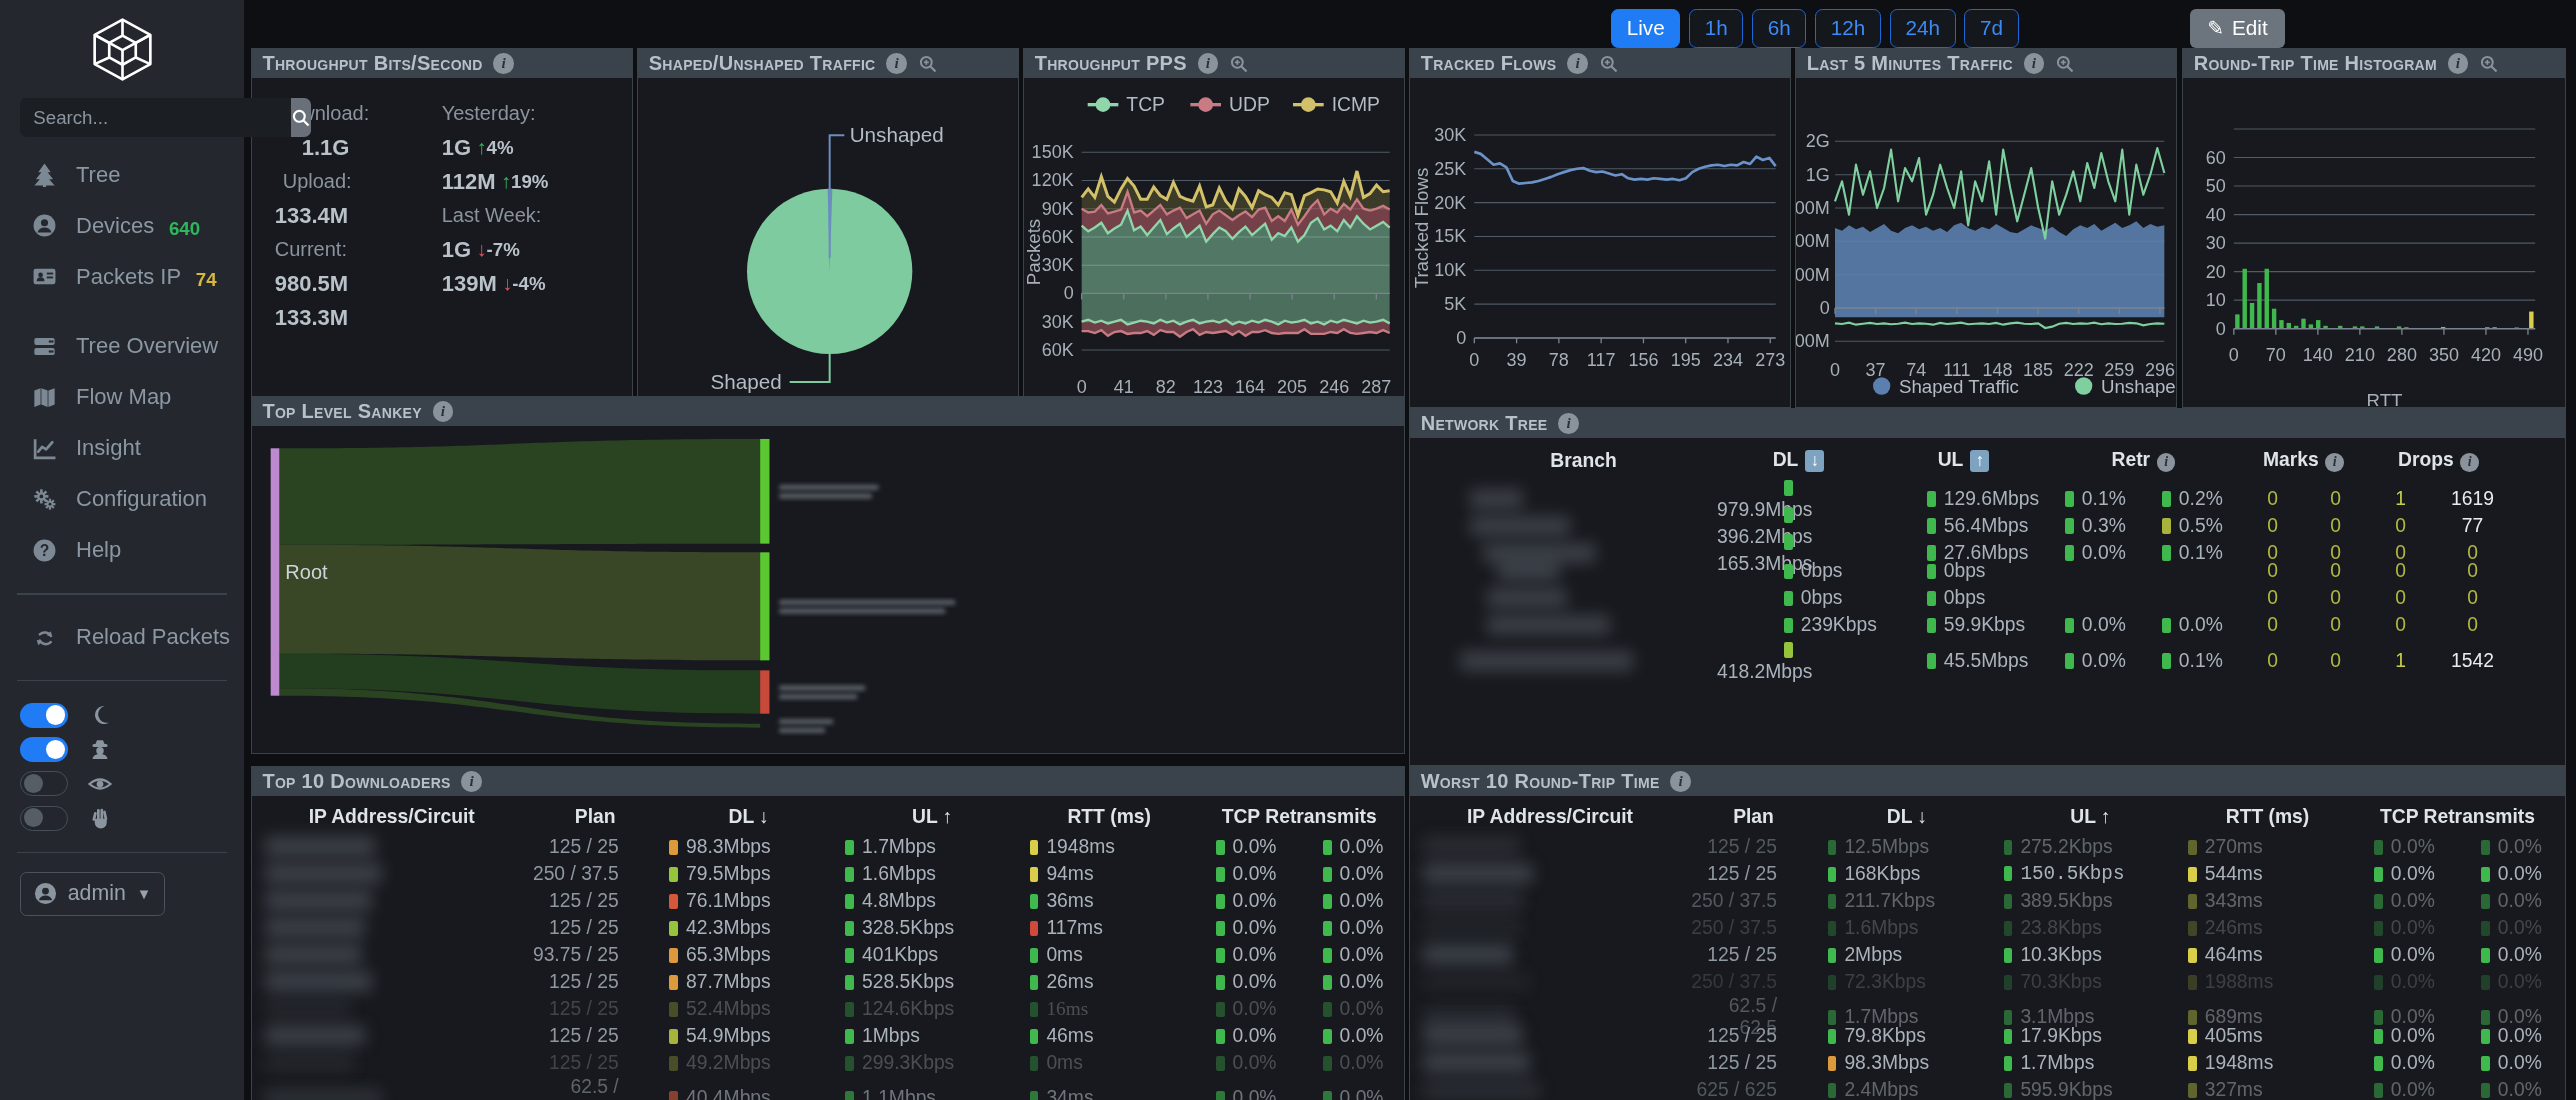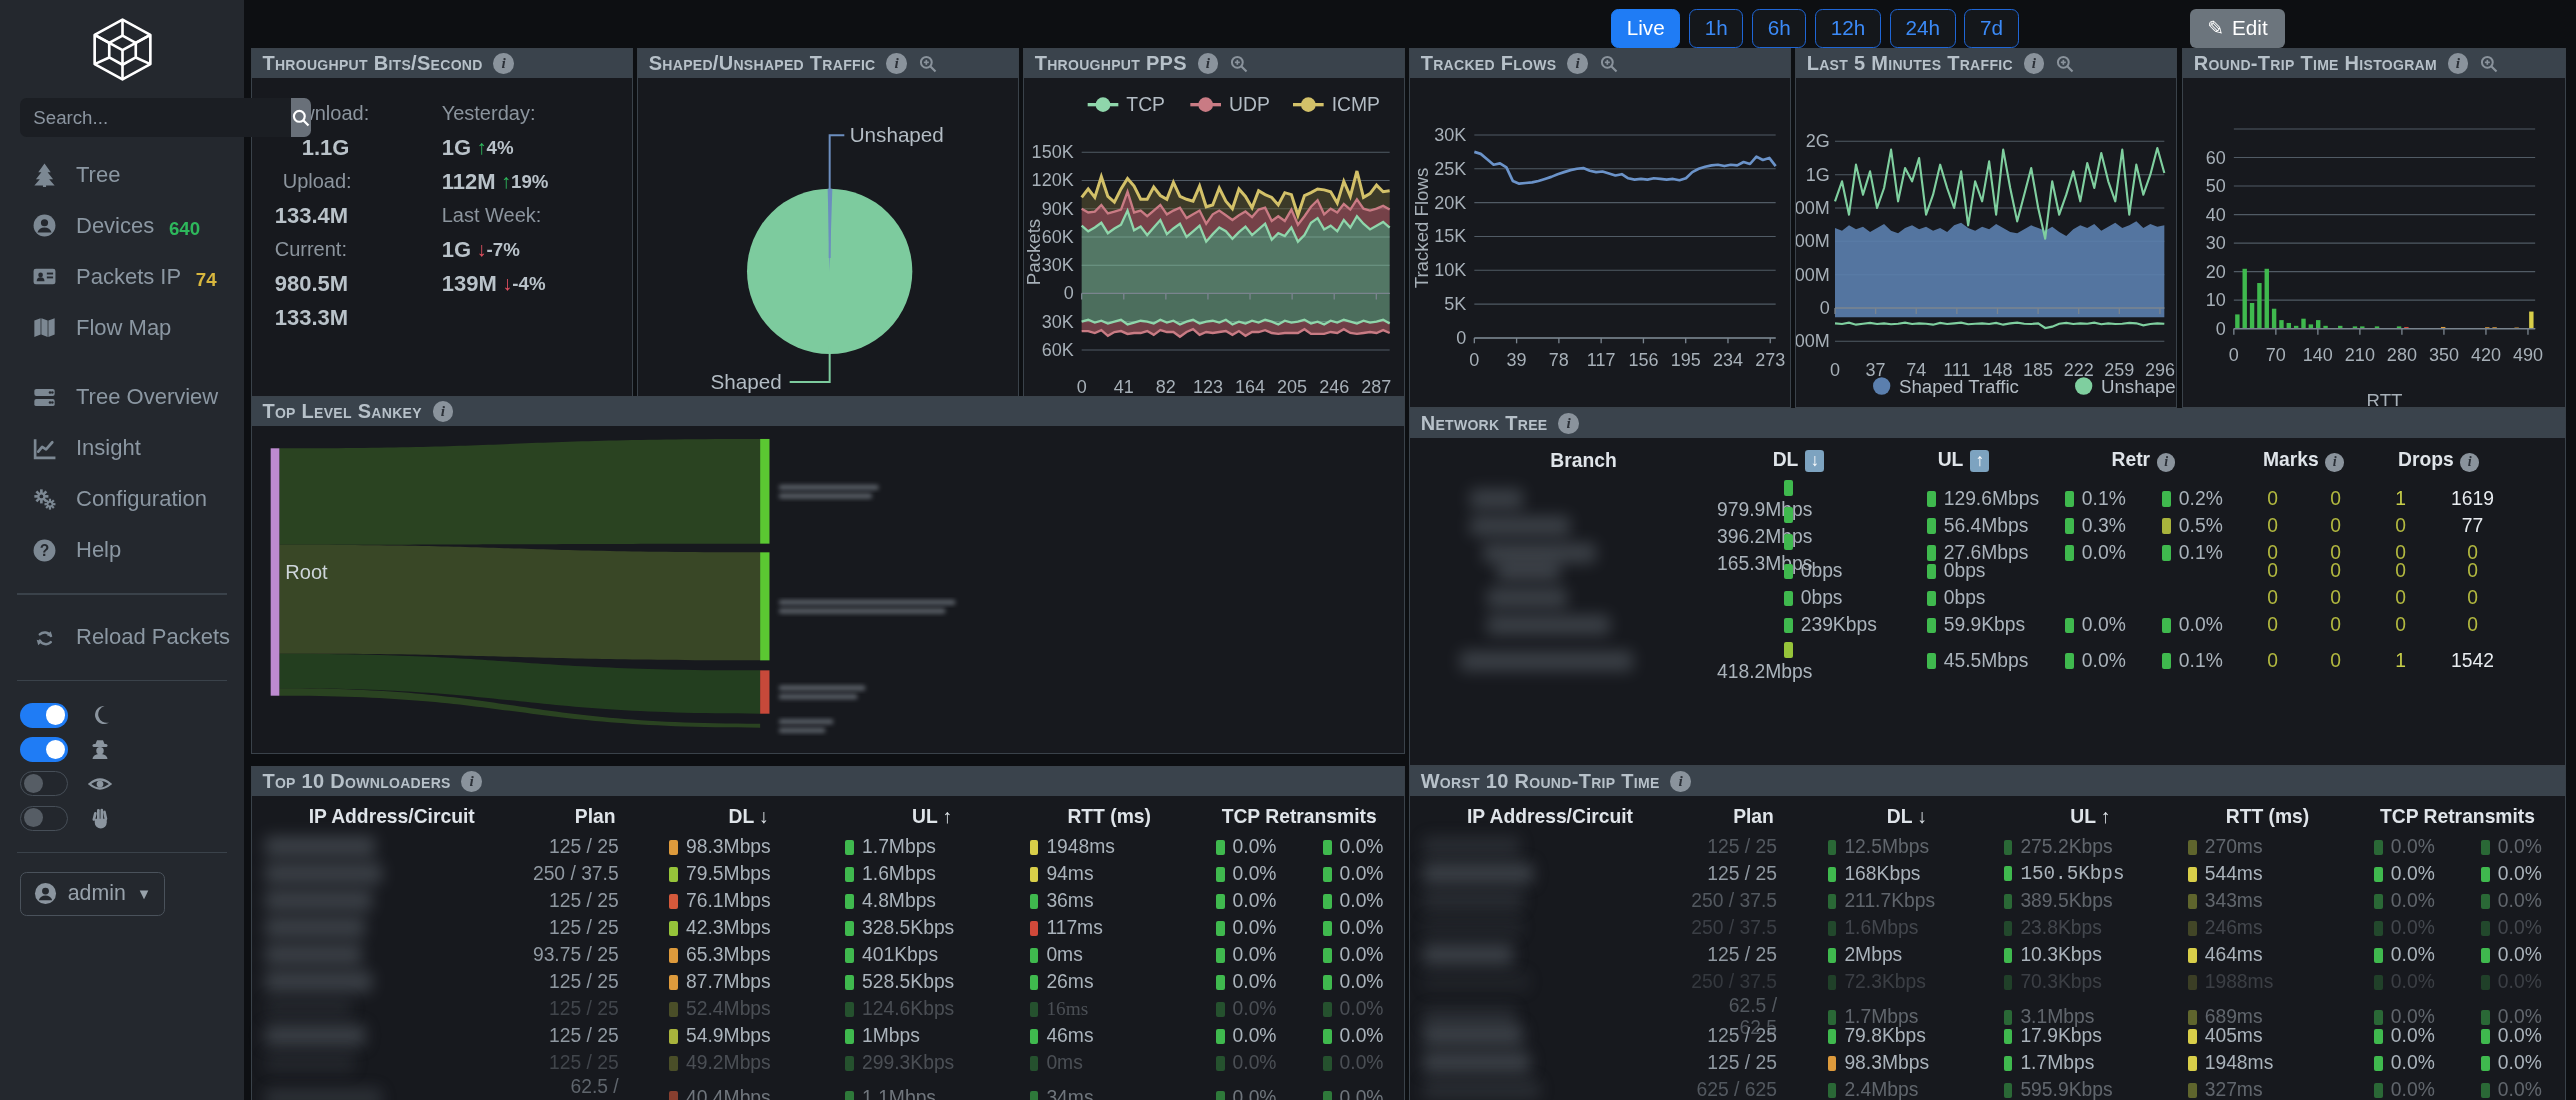--- a/index.html
+++ b/index.html
@@ -119,40 +119,40 @@
               <rect x="2" y="6" width="28" height="20" rx="3" fill="#7c8893"></rect>
               <circle cx="11" cy="14" r="3" fill="#24282e"></circle>
               <path d="M6 22 a5 5 0 0 1 10 0 z" fill="#24282e"></path>
               <rect x="19" y="11" width="8" height="2.4" fill="#24282e"></rect>
               <rect x="19" y="16" width="8" height="2.4" fill="#24282e"></rect>
             </svg>
           </span>
           <span>Packets IP</span>
           <span class="badge" style="color: rgb(216, 183, 62);">74</span>
         </div>
-        <div class="nav-item">
-          <span class="nicon">
-            <svg width="25" height="25" viewBox="0 0 32 32">
-              <path d="M3 7 L11 4 V25 L3 28 Z M12 4 L20 7 V28 L12 25 Z M21 7 L29 4 V25 L21 28 Z" fill="#7c8893"></path>
-            </svg>
-          </span>
-          <span>Flow Map</span>
-        </div>
         <div class="nav-item gap-before">
           <span class="nicon">
             <svg width="25" height="25" viewBox="0 0 32 32">
               <rect x="3" y="5" width="26" height="9" rx="2.5" fill="#7c8893"></rect>
               <rect x="3" y="18" width="26" height="9" rx="2.5" fill="#7c8893"></rect>
               <circle cx="23" cy="9.5" r="1.6" fill="#24282e"></circle>
               <circle cx="26" cy="9.5" r="1.6" fill="#24282e"></circle>
               <circle cx="23" cy="22.5" r="1.6" fill="#24282e"></circle>
               <circle cx="26" cy="22.5" r="1.6" fill="#24282e"></circle>
             </svg>
           </span>
           <span>Tree Overview</span>
+        </div>
+        <div class="nav-item">
+          <span class="nicon">
+            <svg width="25" height="25" viewBox="0 0 32 32">
+              <path d="M3 7 L11 4 V25 L3 28 Z M12 4 L20 7 V28 L12 25 Z M21 7 L29 4 V25 L21 28 Z" fill="#7c8893"></path>
+            </svg>
+          </span>
+          <span>Flow Map</span>
         </div>
         <div class="nav-item">
           <span class="nicon">
             <svg width="25" height="25" viewBox="0 0 32 32">
               <path d="M4 4 V28 H30" fill="none" stroke="#7c8893" stroke-width="3.4"></path>
               <polyline points="8,20 13,14 18,17 26,8" fill="none" stroke="#7c8893" stroke-width="3.4" stroke-linecap="round" stroke-linejoin="round"></polyline>
             </svg>
           </span>
           <span>Insight</span>
         </div>

